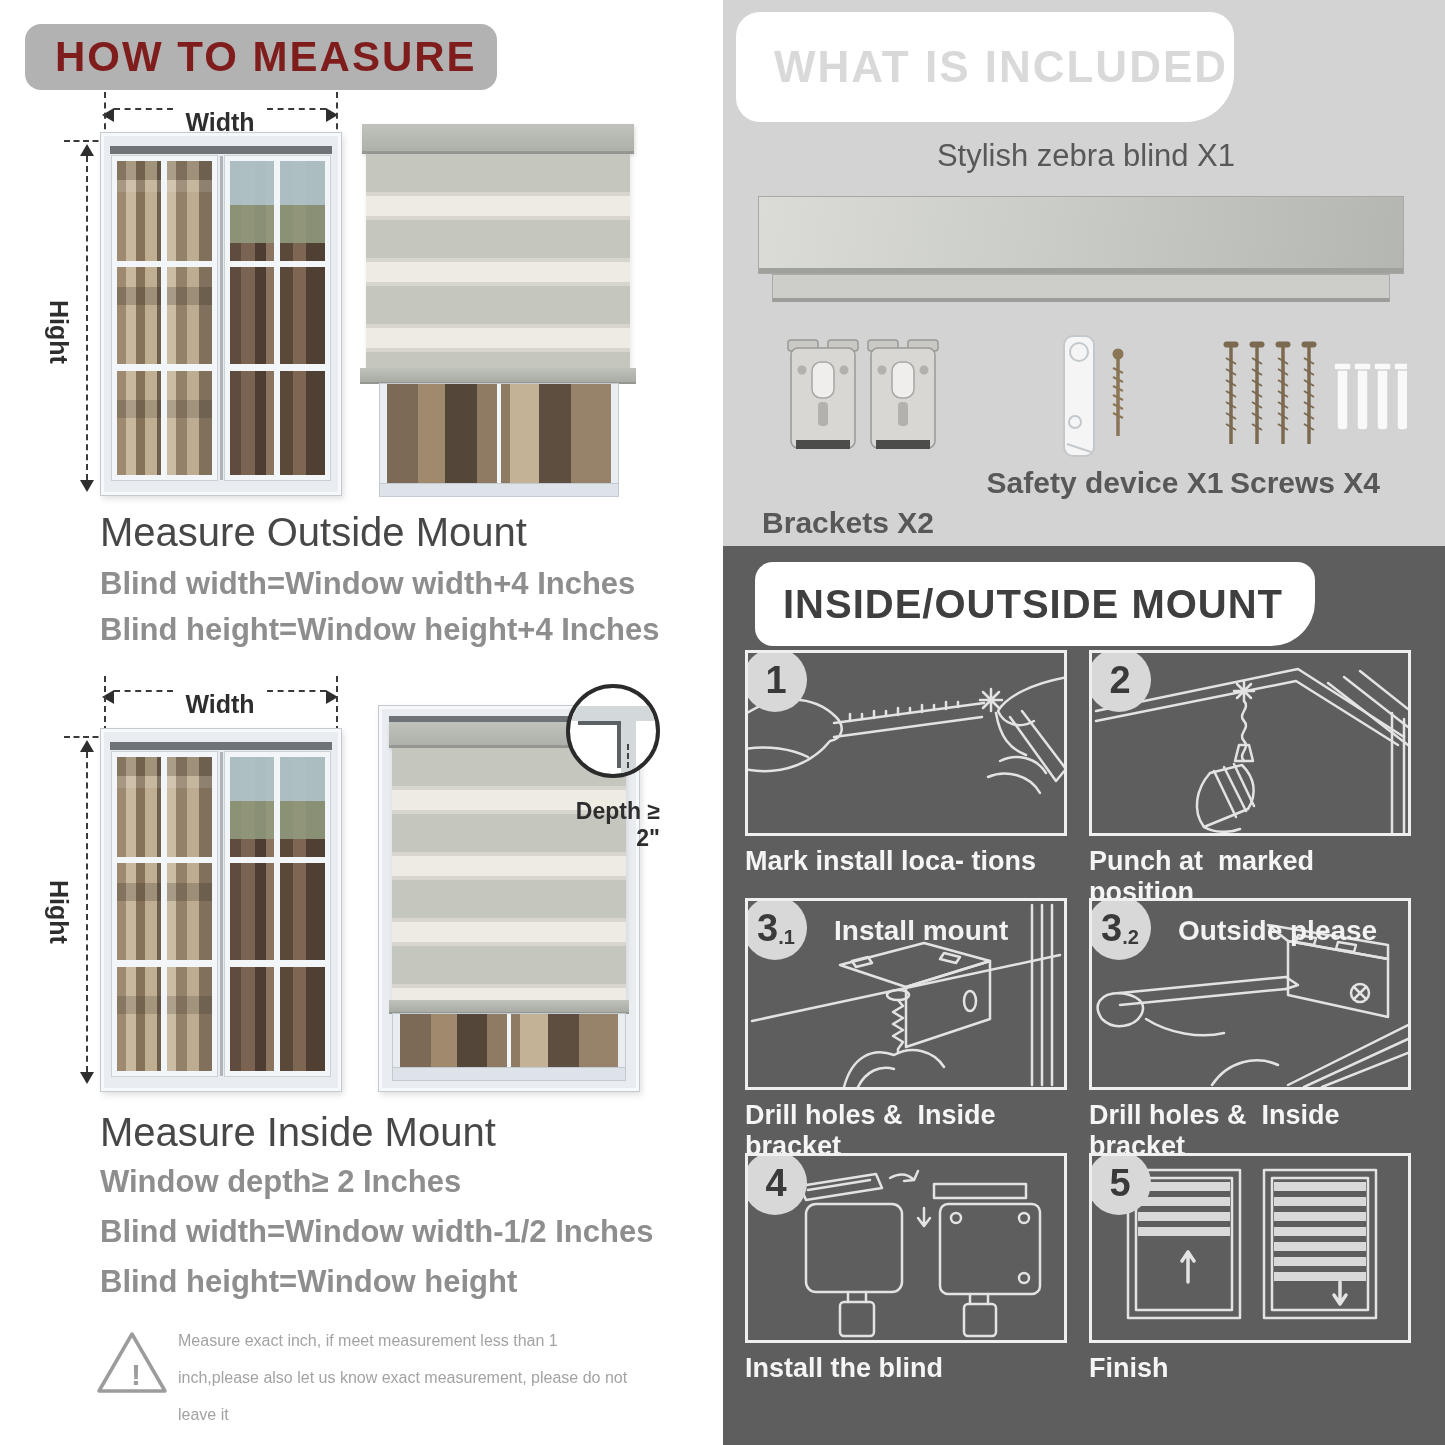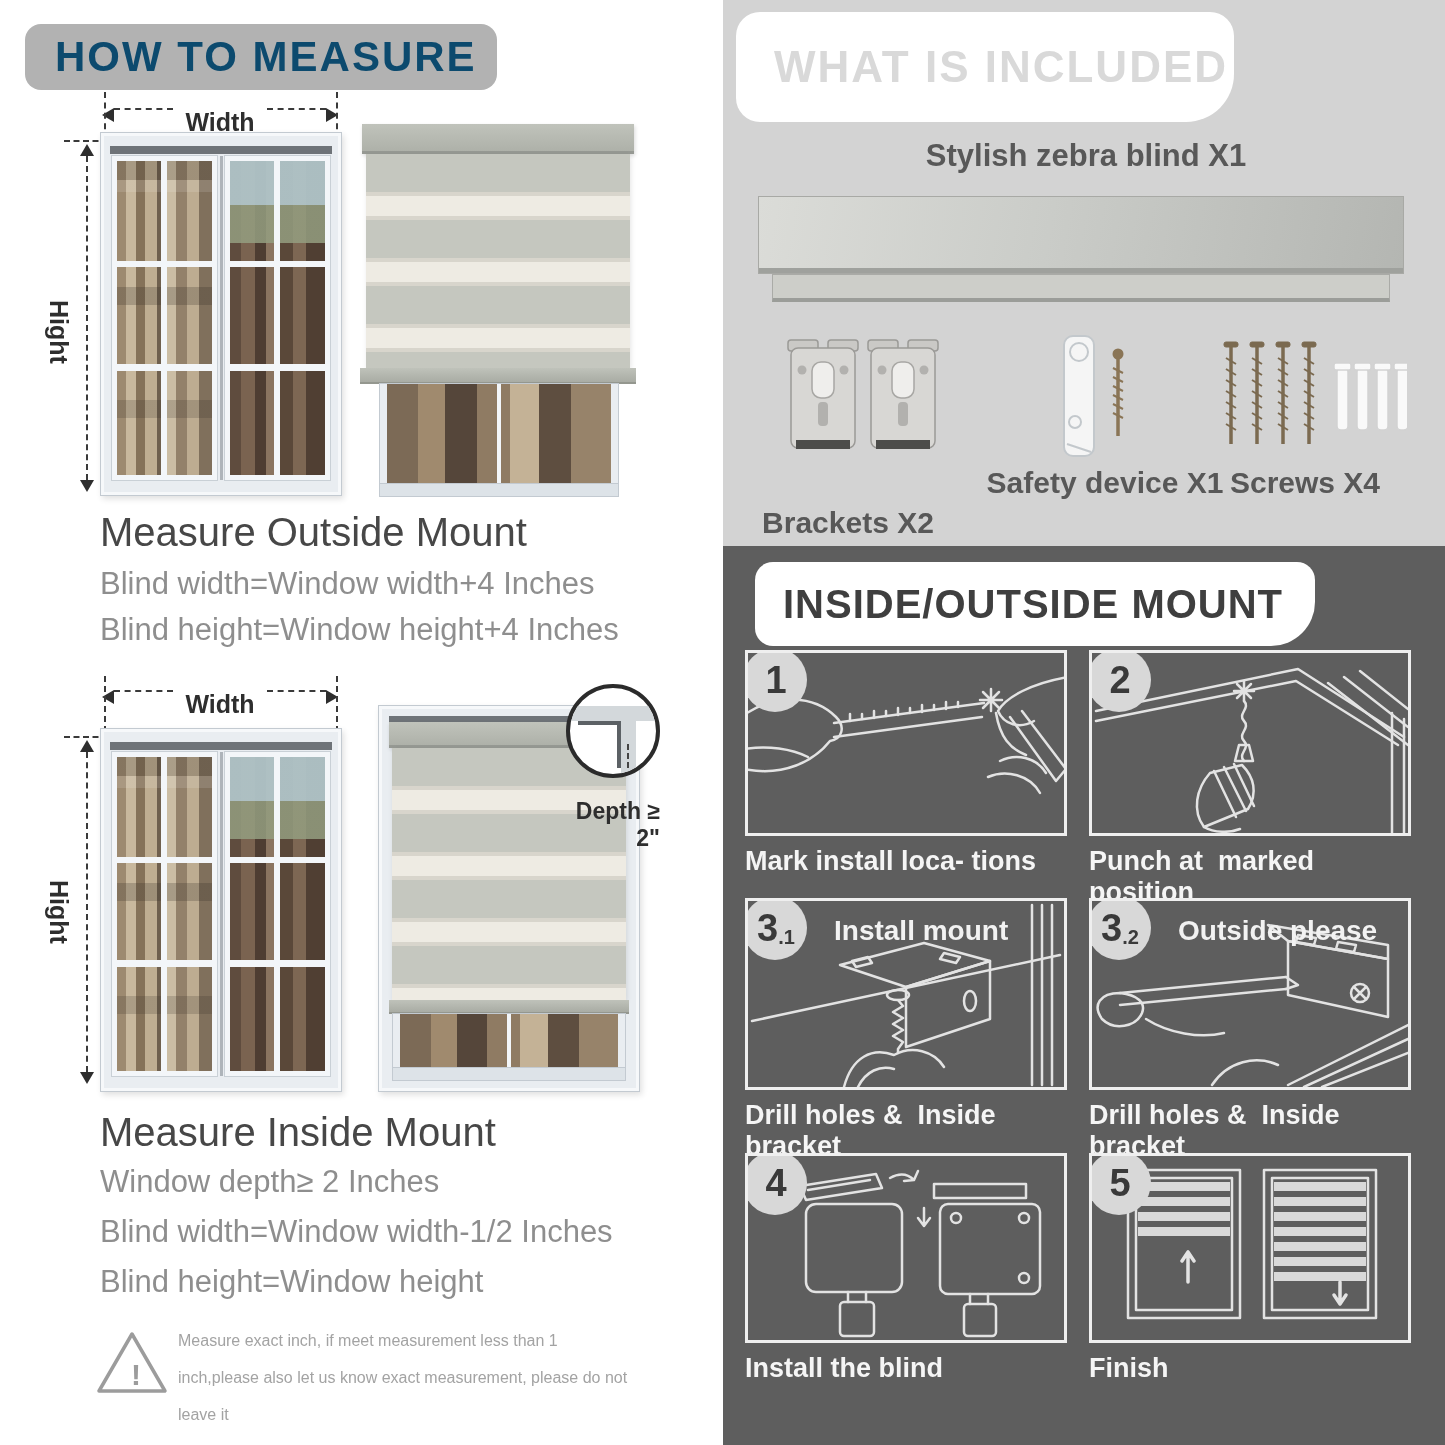--- a/index.html
+++ b/index.html
@@ -1,21 +1,21 @@
 <!DOCTYPE html>
 <html><head>
 <meta charset="utf-8">
 <style>
   * { margin:0; padding:0; box-sizing:border-box; }
   body { font-family:"Liberation Sans", sans-serif; background:#fff; }
   .canvas { position:relative; width:1445px; height:1445px; background:#ffffff; overflow:hidden; }
 
   
   .htm-bar { position:absolute; left:25px; top:24px; width:472px; height:66px;
-    background:#b2b2b2; border-radius:16px; color:#0c4a6e; font-weight:bold;
+    background:#b2b2b2; border-radius:16px; color:#7f1d1d; font-weight:bold;
     font-size:42px; line-height:66px; padding-left:30px; letter-spacing:2px; }
 
   
   .harrow { position:absolute; display:flex; }
   .harrow .dash { flex:1; border-top:2px dashed #3a3a3a; height:0; }
   .harrow .lbl { padding:0 12px; font-weight:bold; font-size:25px; color:#2e2e2e; }
   .ah { width:0; height:0; border-style:solid; }
   .ah-l { border-width:7px 12px 7px 0; border-color:transparent #2e2e2e transparent transparent; }
   .ah-r { border-width:7px 0 7px 12px; border-color:transparent transparent transparent #2e2e2e; }
   .ah-u { border-width:0 7px 12px 7px; border-color:transparent transparent #2e2e2e transparent; }
@@ -69,33 +69,33 @@
   .depth-circle { position:absolute; width:94px; height:94px; border:4px solid #2b2b2b;
     border-radius:50%; background:#ffffff; overflow:hidden; }
   .depth-circle .hb { position:absolute; left:0; right:0; top:18px; height:15px; background:#d3d8db; }
   .depth-circle .vb { position:absolute; top:18px; right:20px; width:15px; bottom:0; background:#d3d8db; }
   .depth-circle .dl { position:absolute; top:33px; left:8px; right:35px; bottom:6px;
     border-top:4px solid #5c6165; border-right:4px solid #5c6165; }
   .depth-circle .dt { position:absolute; right:27px; bottom:6px; height:24px; border-left:2px dashed #444; }
   .depth-label { position:absolute; font-weight:bold; font-size:23px; color:#2e2e2e; text-align:right; }
 
   .m-title { position:absolute; font-weight:normal; font-size:40px; color:#474747; }
-  .m-line { position:absolute; font-weight:normal; font-size:31px; color:#8e8e8e; }
+  .m-line { position:absolute; font-weight:bold; font-size:31px; color:#8e8e8e; }
 
   .warn-text { position:absolute; font-size:16px; color:#a3a3a3; line-height:37px; }
   .warn-tri { position:absolute; }
   .warn-bang { position:absolute; font-weight:bold; font-size:30px; color:#9c9c9c; }
 
   
   .right-top { position:absolute; left:723px; top:0; width:722px; height:546px; background:#d3d3d3; }
   .wii-box { position:absolute; left:13px; top:12px; width:498px; height:110px; background:#ffffff;
     border-radius:24px 24px 48px 24px; color:#d9d9d9; font-weight:bold; font-size:44px;
     line-height:110px; padding-left:38px; letter-spacing:2px; }
   .product-label { position:absolute; left:113px; top:138px; width:500px; text-align:center;
-    font-weight:bold; font-size:31px; color:#585858; }
+    font-weight:normal; font-size:31px; color:#585858; }
   .headrail-main { position:absolute; left:35px; top:196px; width:646px; height:78px;
     background:linear-gradient(100deg,#dbdcd8 0%,#caccc8 45%,#b4b6b2 100%);
     border:1px solid #a8a9a5; box-shadow:inset 0 -5px 0 #9fa19d; }
   .headrail-lip { position:absolute; left:49px; top:274px; width:618px; height:28px;
     background:#cdcec9; border:1px solid #aaaba7; border-bottom:4px solid #9b9d99; }
   .comp-icon { position:absolute; }
   .comp-label { position:absolute; top:466px; font-weight:bold; font-size:30px; color:#585858; text-align:center; }
 
   .right-bottom { position:absolute; left:723px; top:546px; width:722px; height:899px; background:#5e5e5e; }
   .iom-box { position:absolute; left:32px; top:16px; width:560px; height:84px; background:#ffffff;

